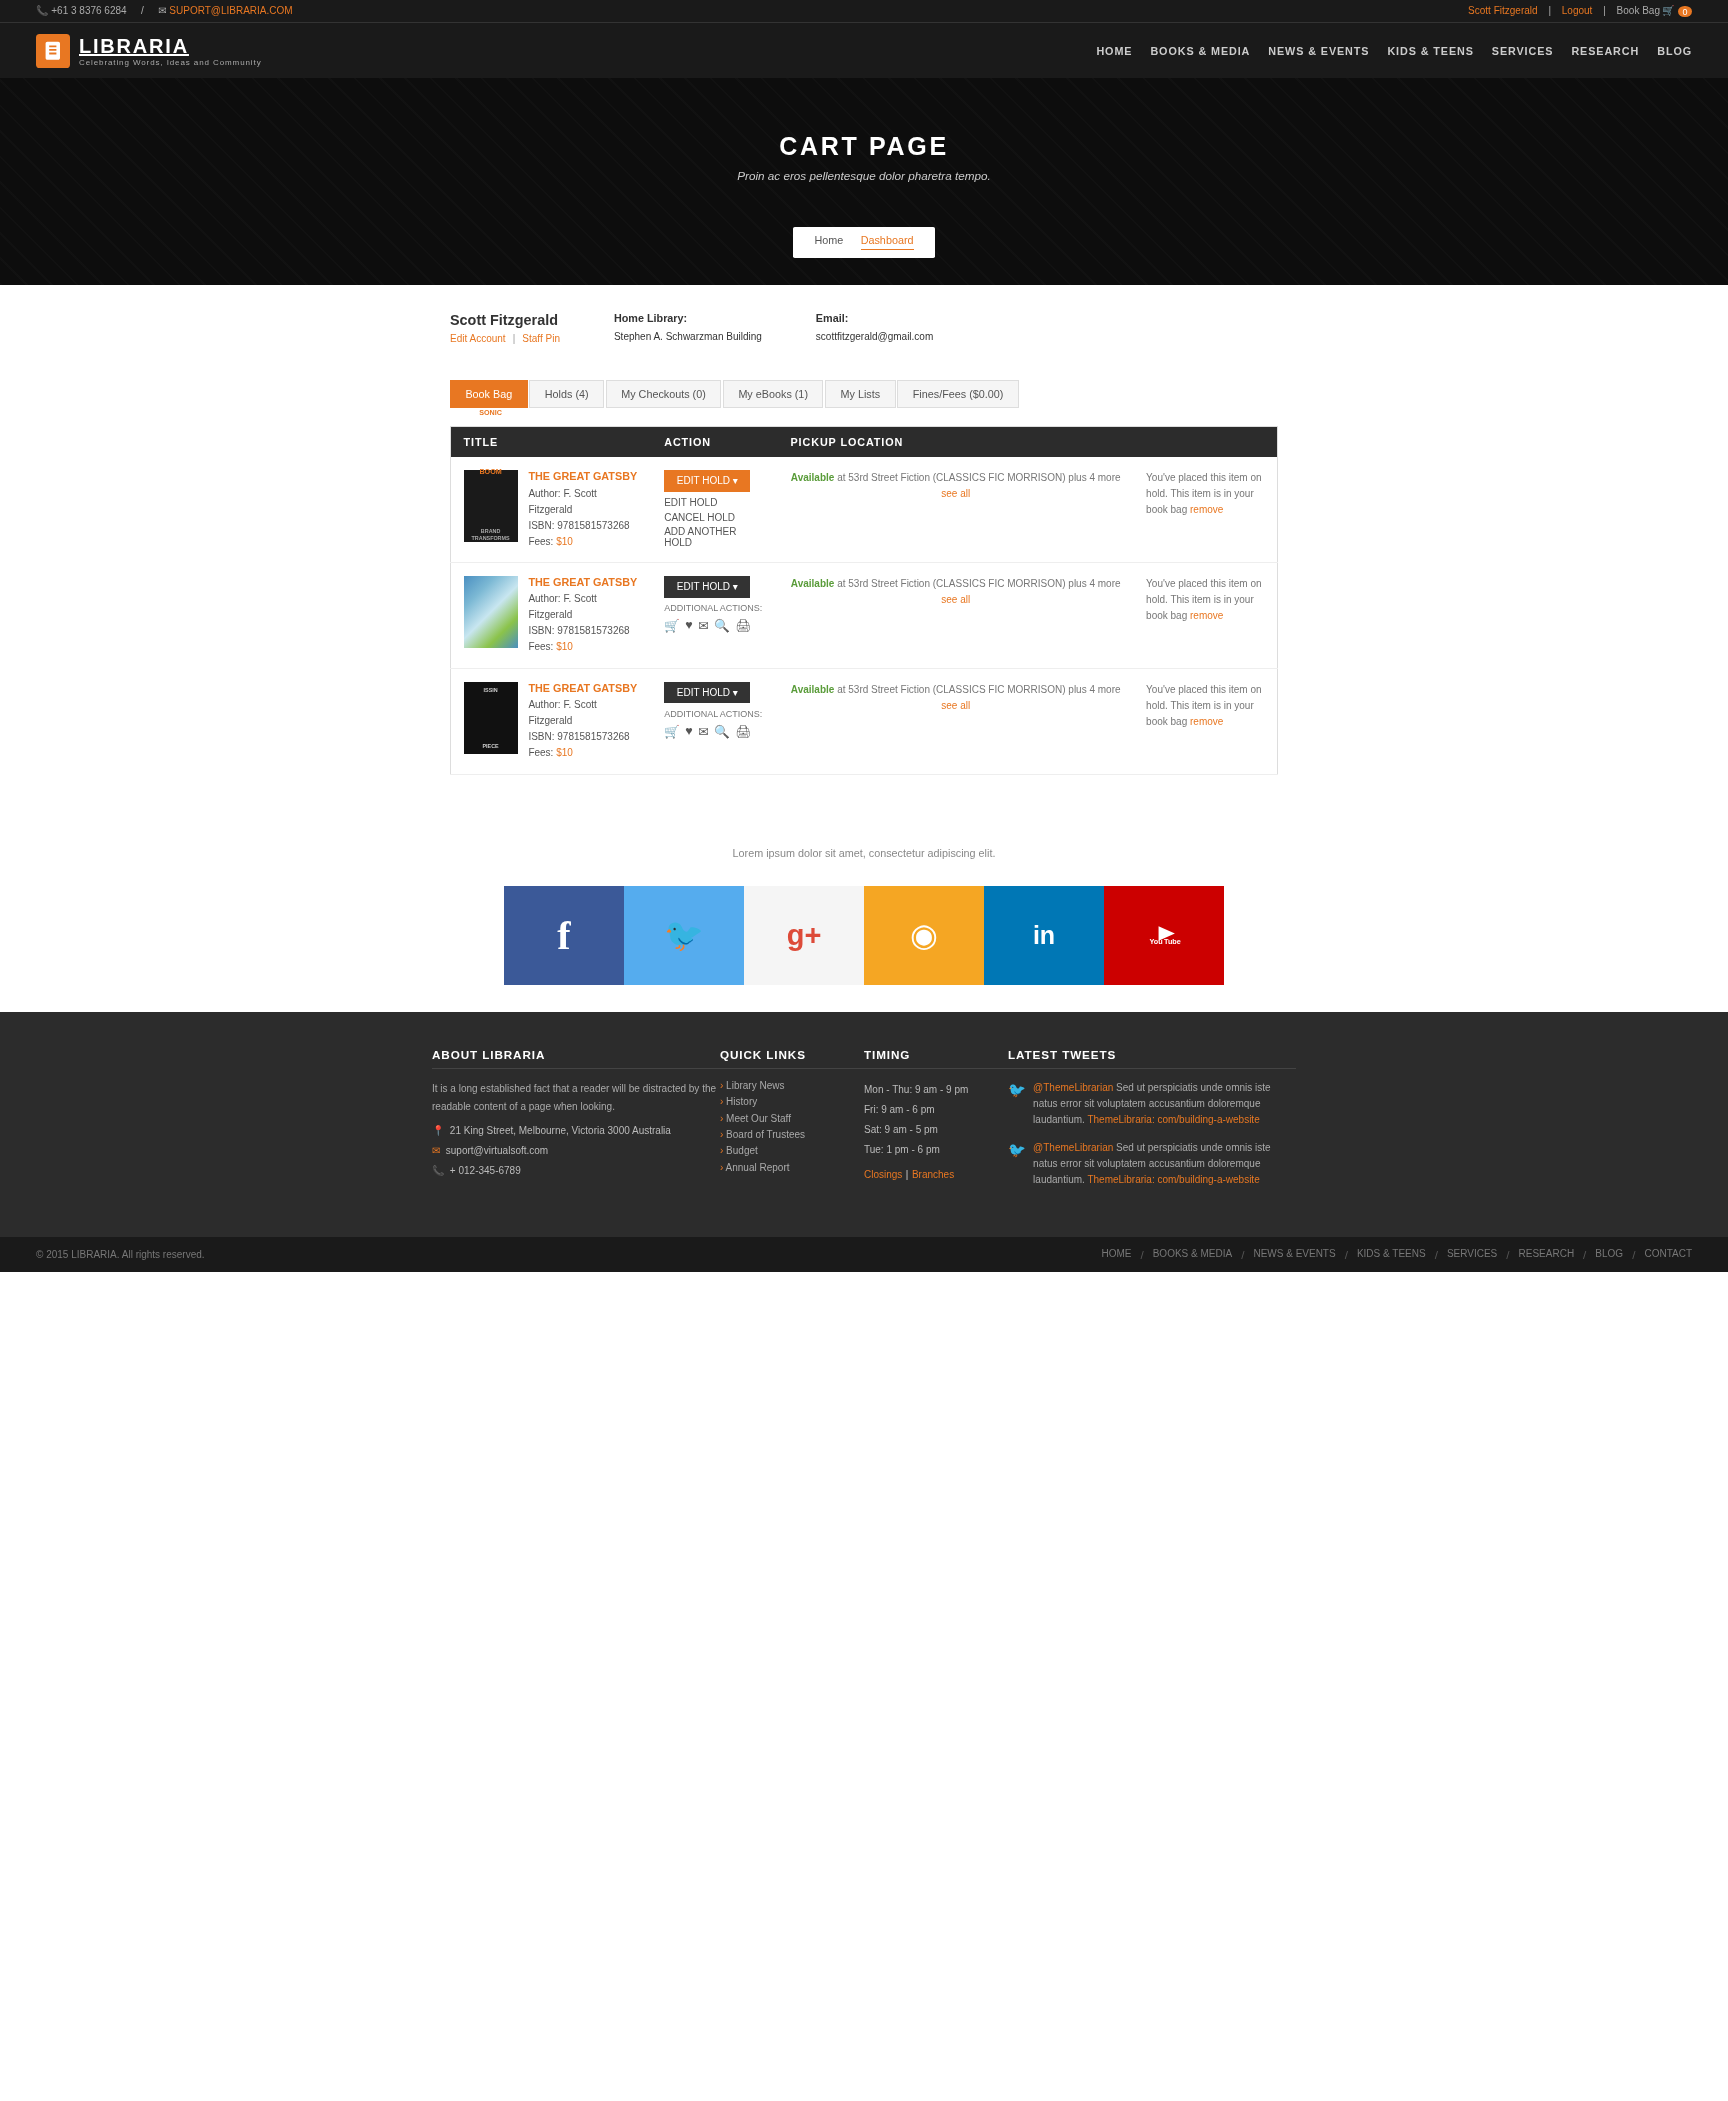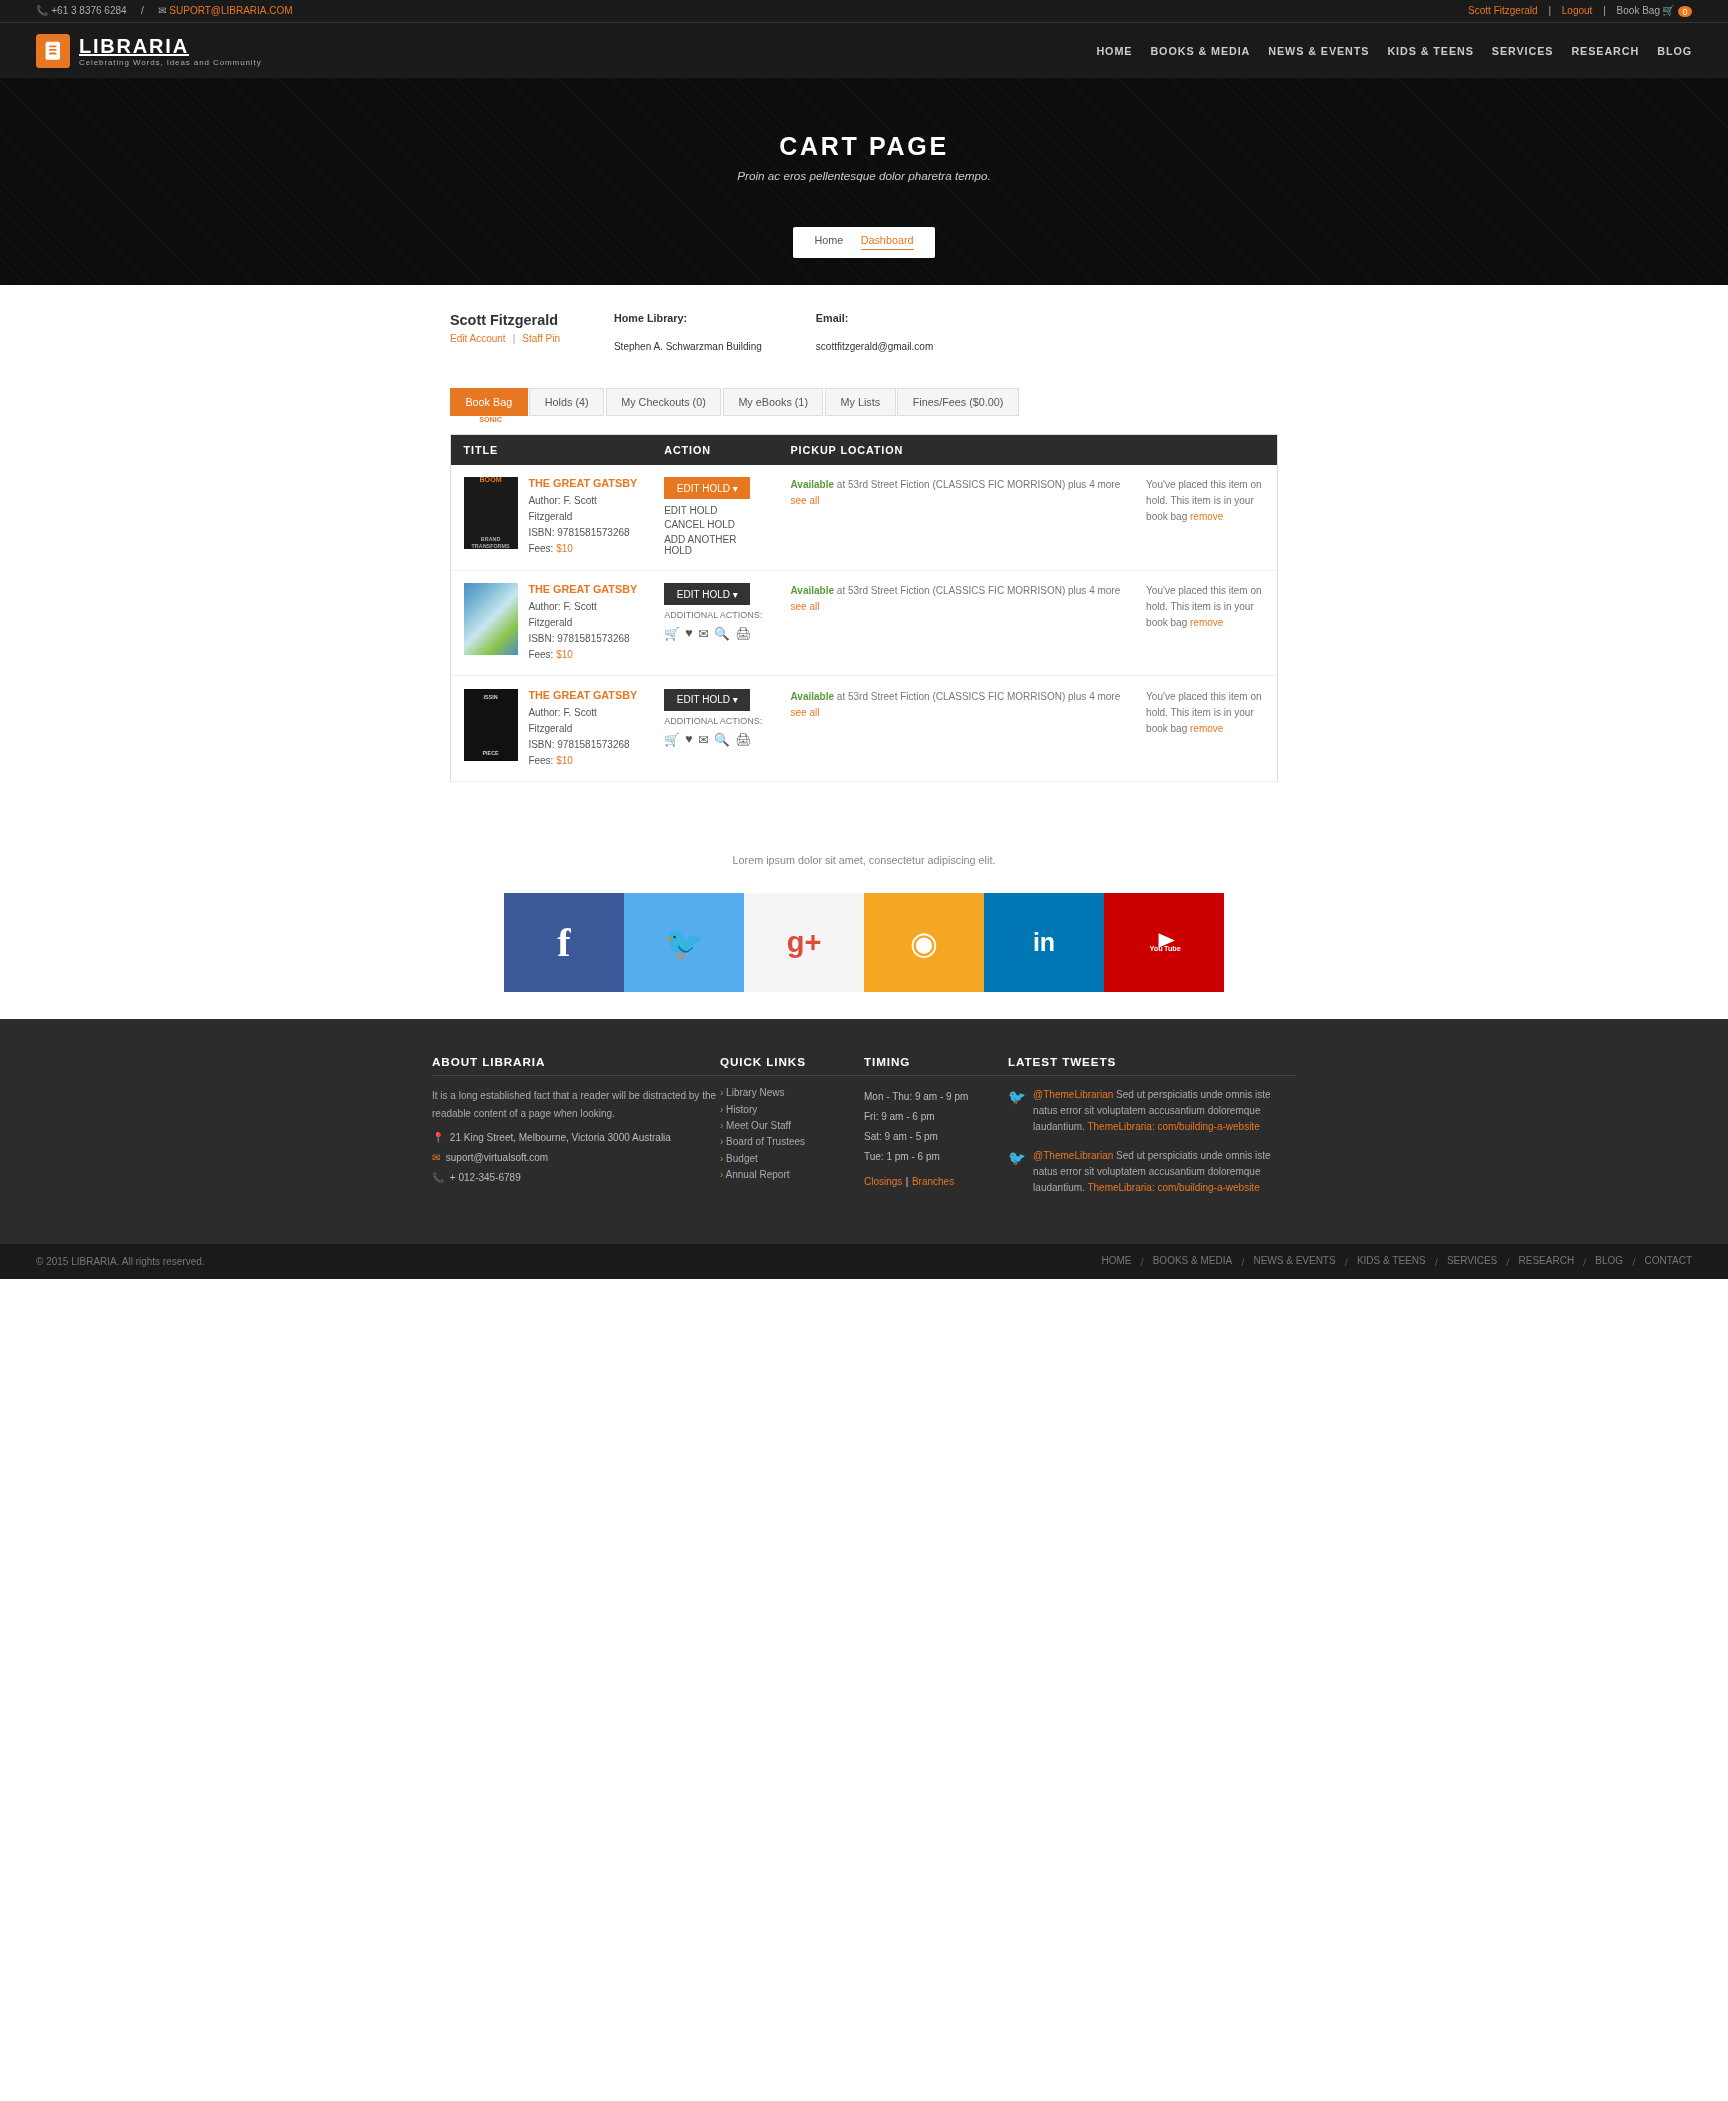--- a/index.html
+++ b/index.html
@@ -69,21 +69,21 @@
 
     
     .main { max-width: 864px; margin: 0 auto; padding: 27px 18px; }
 
     
     .user-info { display: flex; gap: 54px; margin-bottom: 21.6px; padding-bottom: 14.4px; }
     .user-info-block {}
     .user-info-block .name { font-size: 14.4px; font-weight: bold; margin-bottom: 3.6px; }
     .user-info-block .links a { color: #e87722; font-size: 10px; text-decoration: none; }
     .user-info-block .links span { color: #aaa; margin: 0 3.6px; }
-    .user-info-block label { font-weight: bold; font-size: 10.8px; display: block; margin-bottom: 17px; }
+    .user-info-block label { font-weight: bold; font-size: 10.8px; display: block; margin-bottom: 7px; }
     .user-info-block .value { font-size: 10px; }
 
     
     .tabs { display: flex; gap: 1.8px; margin-bottom: 18px; }
     .tab {
       padding: 7.2px 14.4px;
       font-size: 10.8px;
       cursor: pointer;
       background: #f5f5f5;
       border: 0.9px solid #ddd;
@@ -116,21 +116,21 @@
       background: #333; color: white; border: none;
       padding: 5.4px 12.6px; font-size: 10px; cursor: pointer;
       display: flex; align-items: center; gap: 5.4px;
       margin-bottom: 5.4px; white-space: nowrap;
     }
     .action-links { display: flex; flex-direction: column; gap: 3.6px; }
     .action-link { color: #555; font-size: 10px; cursor: pointer; text-decoration: none; display: block; }
     .action-icons { display: flex; gap: 5.4px; margin-top: 5.4px; }
     .action-icon { font-size: 12.6px; color: #555; cursor: pointer; }
     .additional-label { font-size: 9px; color: #777; margin-top: 5.4px; margin-bottom: 3.6px; }
-    .pickup-text { font-size: 10px; color: #777; line-height: 1.6; }
+    .pickup-text { font-size: 10px; color: #777; line-height: 1.6; text-align: center; }
     .pickup-text .available { color: #5a9c3a; font-weight: bold; }
     .pickup-text a { color: #e87722; text-decoration: none; }
     .right-note { font-size: 10px; color: #777; line-height: 1.6; }
     .right-note a { color: #e87722; text-decoration: none; }
 
     
     .follow-section { text-align: center; padding: 45px 18px 27px; }
     .follow-title { font-size: 23.4px; font-weight: bold; letter-spacing: 2.7px; margin-bottom: 7.2px; }
     .follow-subtitle { font-size: 10.8px; color: #888; margin-bottom: 27px; }
     .social-row { display: flex; max-width: 720px; margin: 0 auto; }

